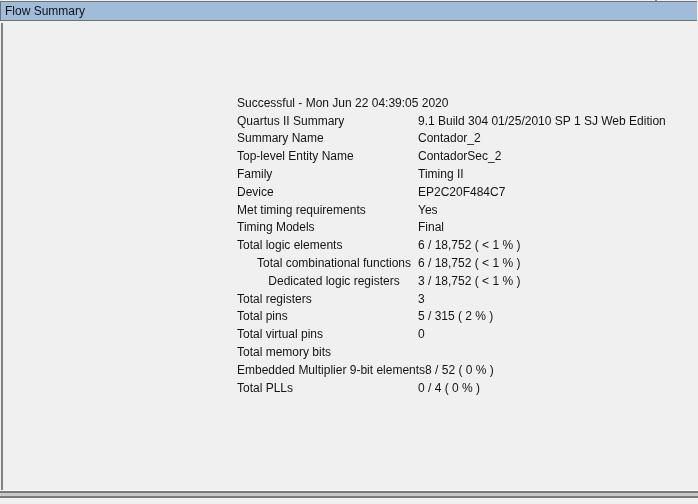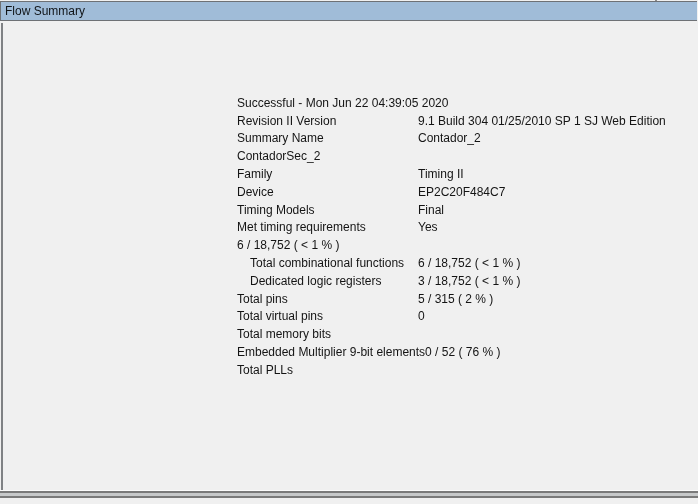--- a/index.html
+++ b/index.html
@@ -39,20 +39,21 @@
     height:17.8px;
     align-items:center;
     white-space:nowrap;
   }
   .row .label{
     flex:0 0 181px;
     box-sizing:border-box;
   }
   .row.indent .label{
     padding-left:13px;
+    text-align:center;
   }
   .row .value{
     flex:1 1 auto;
   }
   .edge-white{position:absolute;left:0;top:490px;width:698px;height:1px;background:#fbfbfb;}
   .edge-dark1{position:absolute;left:0;top:491px;width:698px;height:2px;background:#7a7a7a;}
   .edge-mid  {position:absolute;left:0;top:493px;width:698px;height:3px;background:#c7c9ca;}
   .edge-dark2{position:absolute;left:0;top:496px;width:698px;height:2px;background:#7a7a7a;}
   .edge-bottom{position:absolute;left:0;top:498px;width:698px;height:6px;background:#f0f0f0;}
 </style>
@@ -67,74 +68,81 @@
     <span>Flow Summary</span>
   </div>
 
   <div class="pane-left-border"></div>
 
   <div class="report" id="report">
       <div class="row">
         <span class="value">Successful - Mon Jun 22 04:39:05 2020</span>
       </div>
       <div class="row">
-        <span class="label">Revision II Version</span>
+        <span class="label">Quartus II Summary</span>
         <span class="value">9.1 Build 304 01/25/2010 SP 1 SJ Web Edition</span>
       </div>
       <div class="row">
         <span class="label">Summary Name</span>
         <span class="value">Contador_2</span>
       </div>
       <div class="row">
+        <span class="label">Top-level Entity Name</span>
         <span class="value">ContadorSec_2</span>
       </div>
       <div class="row">
         <span class="label">Family</span>
         <span class="value">Timing II</span>
       </div>
       <div class="row">
         <span class="label">Device</span>
         <span class="value">EP2C20F484C7</span>
       </div>
       <div class="row">
+        <span class="label">Met timing requirements</span>
+        <span class="value">Yes</span>
+      </div>
+      <div class="row">
         <span class="label">Timing Models</span>
         <span class="value">Final</span>
       </div>
       <div class="row">
-        <span class="label">Met timing requirements</span>
-        <span class="value">Yes</span>
-      </div>
-      <div class="row">
+        <span class="label">Total logic elements</span>
         <span class="value">6 / 18,752 ( &lt; 1 % )</span>
       </div>
       <div class="row indent">
         <span class="label">Total combinational functions</span>
         <span class="value">6 / 18,752 ( &lt; 1 % )</span>
       </div>
       <div class="row indent">
         <span class="label">Dedicated logic registers</span>
         <span class="value">3 / 18,752 ( &lt; 1 % )</span>
+      </div>
+      <div class="row">
+        <span class="label">Total registers</span>
+        <span class="value">3</span>
       </div>
       <div class="row">
         <span class="label">Total pins</span>
         <span class="value">5 / 315 ( 2 % )</span>
       </div>
       <div class="row">
         <span class="label">Total virtual pins</span>
         <span class="value">0</span>
       </div>
       <div class="row">
         <span class="label">Total memory bits</span>
       </div>
       <div class="row">
         <span class="label">Embedded Multiplier 9-bit elements</span>
-        <span class="value">0 / 52 ( 76 % )</span>
+        <span class="value">8 / 52 ( 0 % )</span>
       </div>
       <div class="row">
         <span class="label">Total PLLs</span>
+        <span class="value">0 / 4 ( 0 % )</span>
       </div>
     </div>
 
   <div class="edge-white"></div>
   <div class="edge-dark1"></div>
   <div class="edge-mid"></div>
   <div class="edge-dark2"></div>
   <div class="edge-bottom"></div>
 
 </div>

